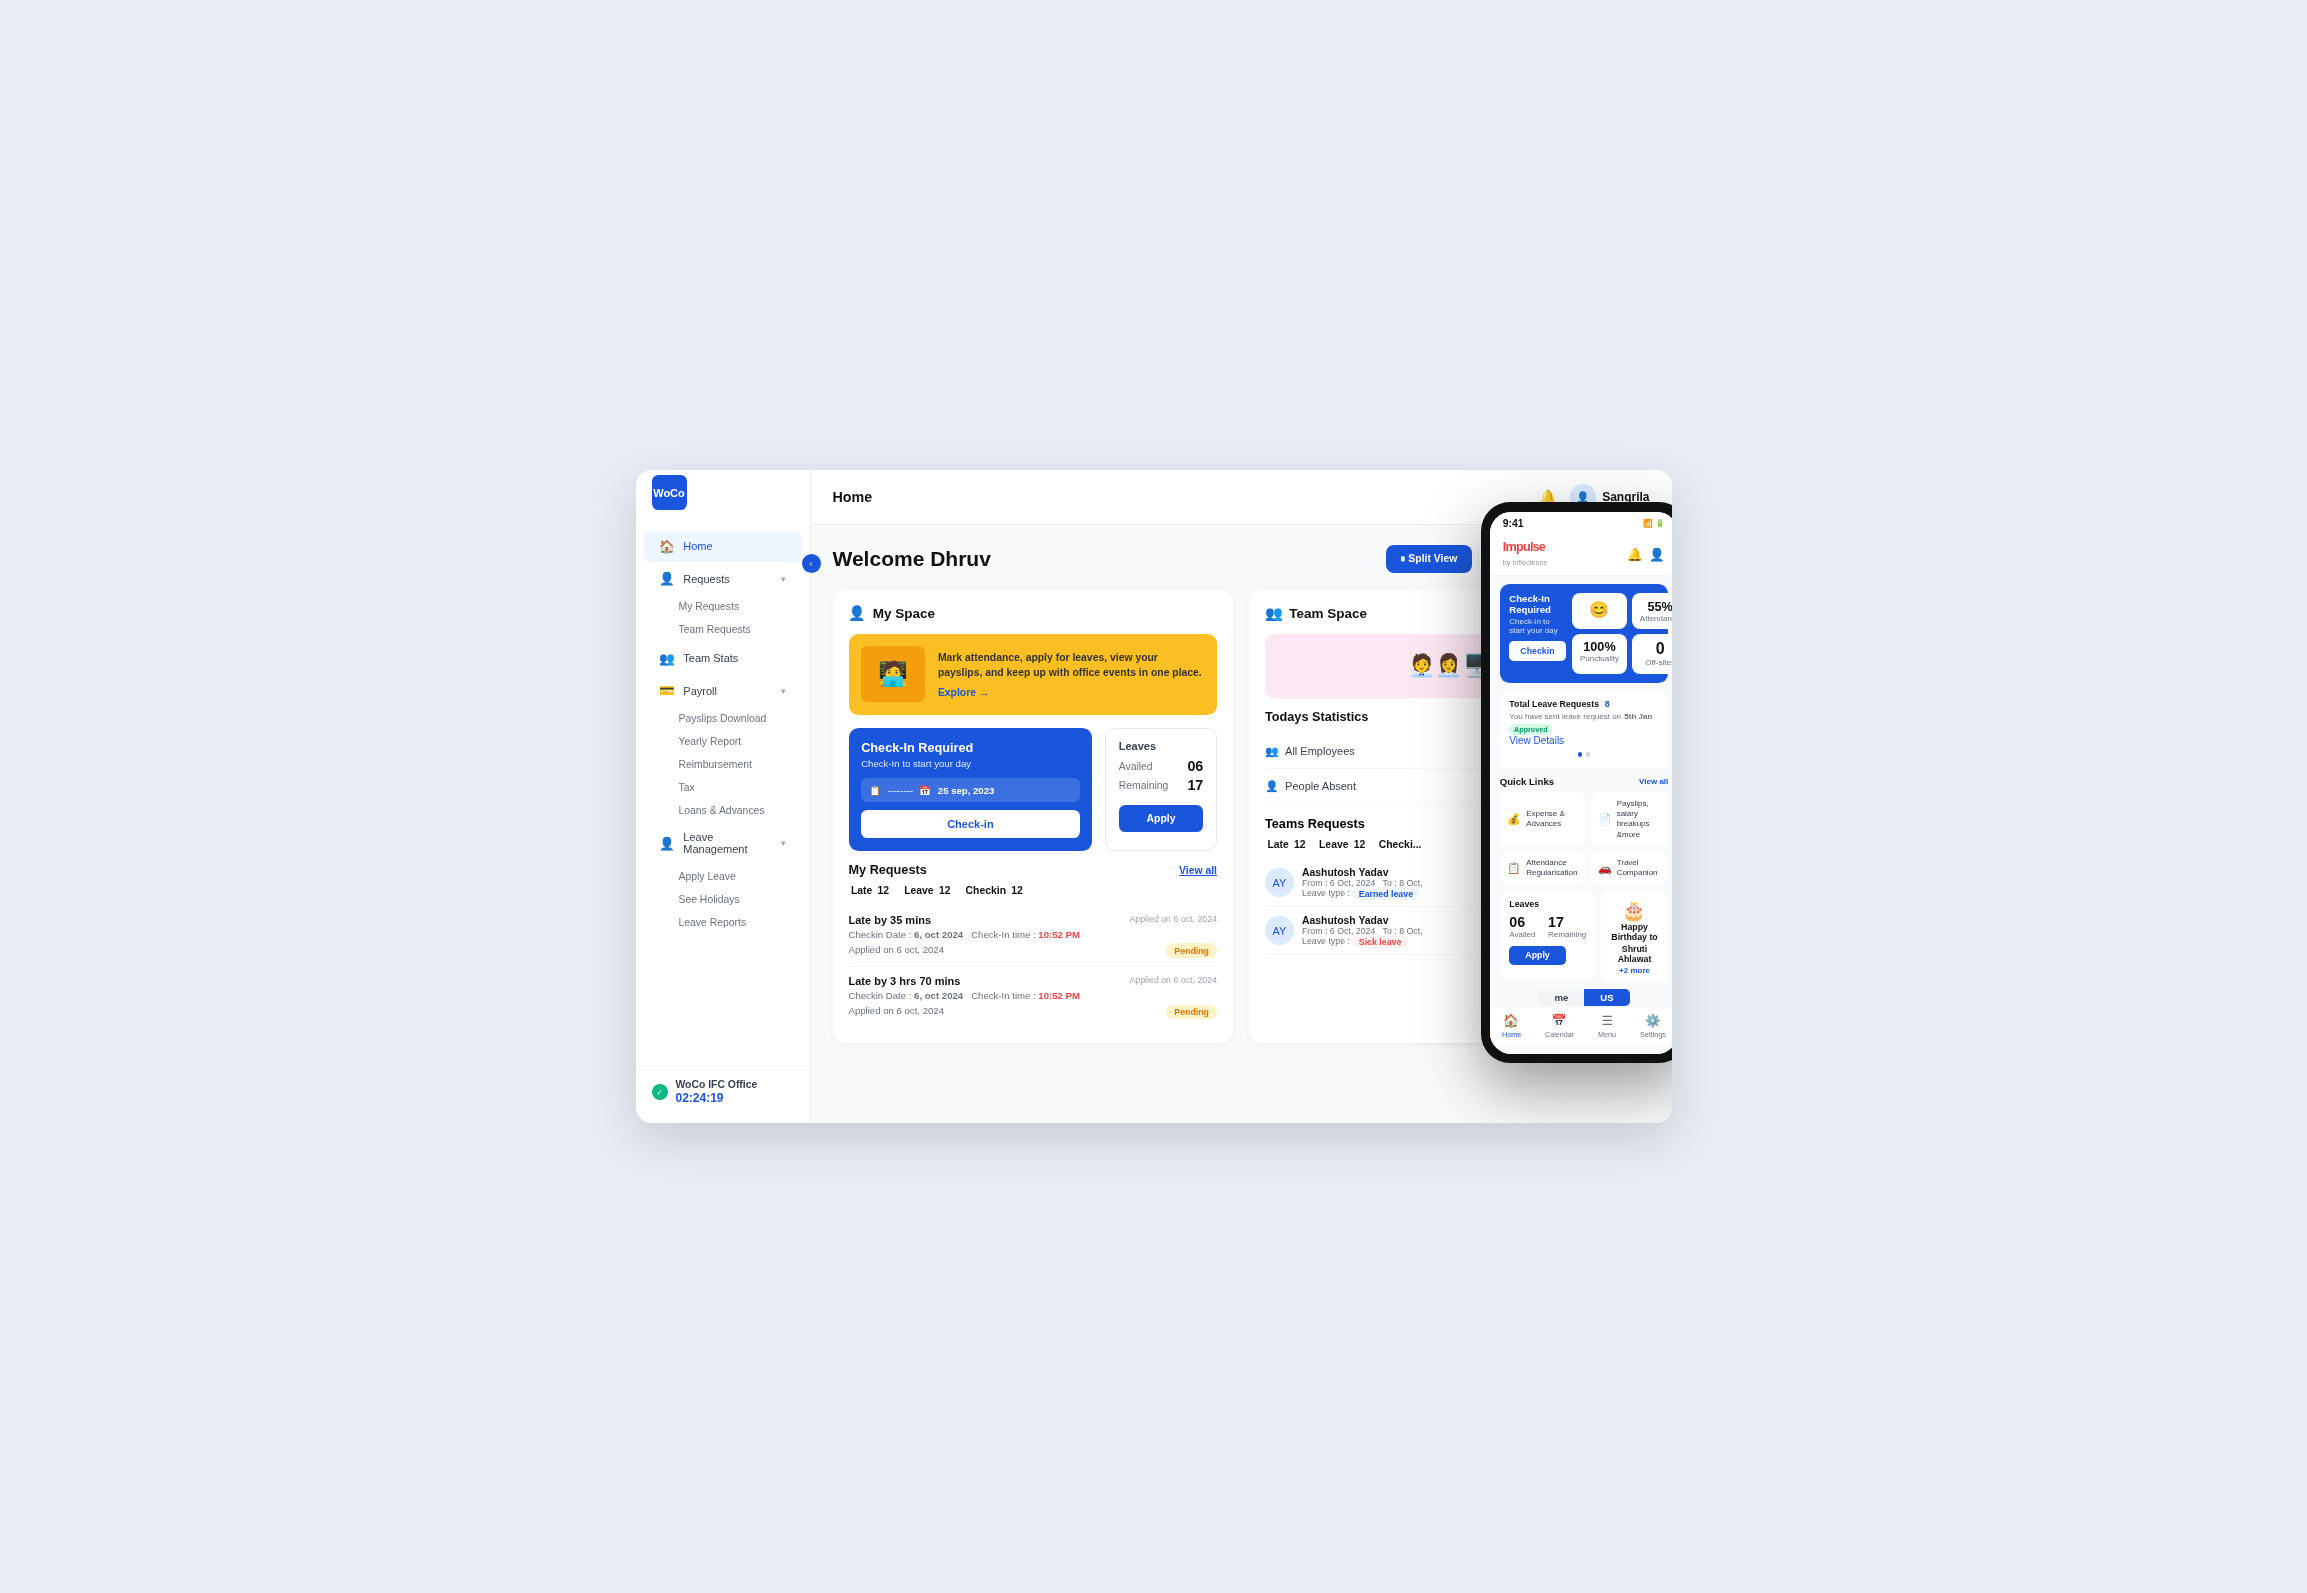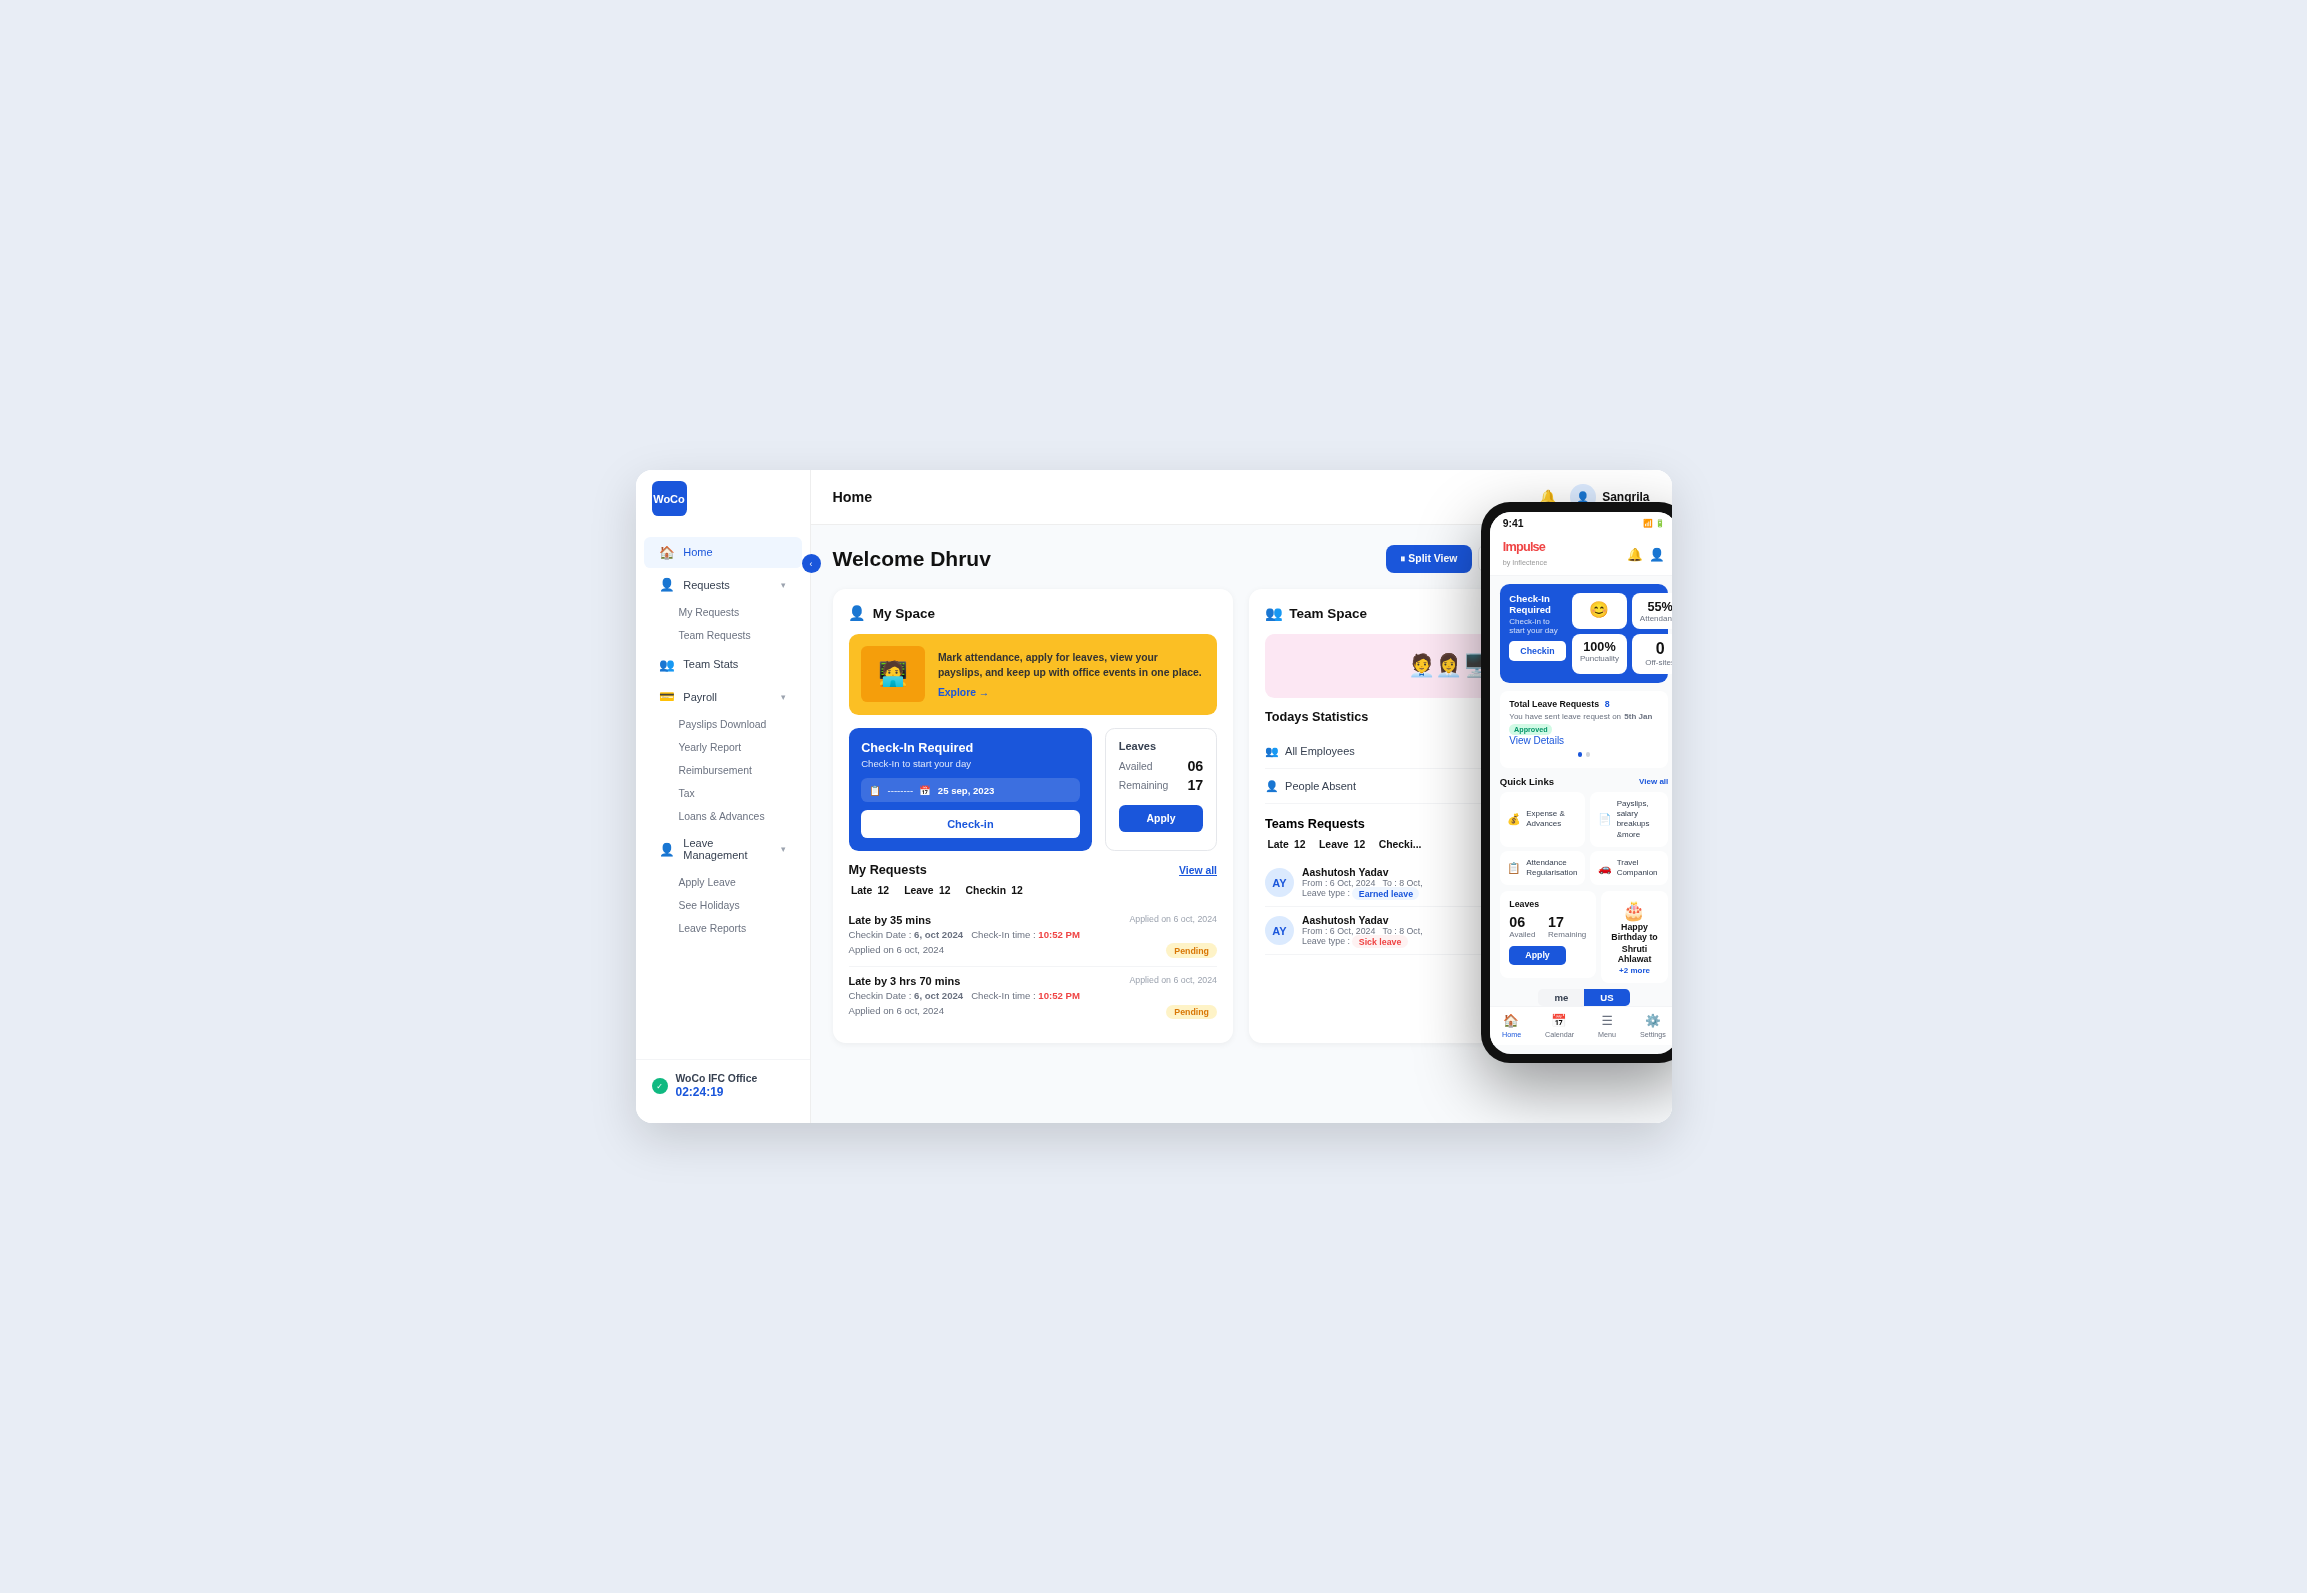--- a/index.html
+++ b/index.html
@@ -24,21 +24,21 @@
       position: relative;
     }
 
     
     .sidebar {
       width: 175px;
       background: #fff;
       border-right: 0.8px solid #eee;
       display: flex;
       flex-direction: column;
-      padding: 11px 0;
+      padding: 5px 0;
       flex-shrink: 0;
     }
     .sidebar-logo {
       display: flex;
       align-items: center;
       padding: 0 16px 19px 16px;
     }
     .logo-box {
       background: #1a56db;
       color: #fff;
@@ -338,21 +338,21 @@
       display: flex;
       align-items: center;
       gap: 8px;
       padding: 8px 0;
       border-bottom: 0.8px solid #f3f4f6;
     }
     .team-avatar {
       width: 29px; height: 29px; border-radius: 50%;
       background: #dbeafe;
       display: flex; align-items: center; justify-content: center;
-      font-size: 11px; font-weight: 700; color: #1a56db;
+      font-size: 11px; font-weight: 400; color: #1a56db;
       flex-shrink: 0;
     }
     .team-req-info .req-name { font-size: 10.4px; font-weight: 700; color: #111; }
     .team-req-info .req-detail { font-size: 8.8px; color: #6b7280; }
     .req-badge { font-size: 8.8px; font-weight: 600; padding: 1.6px 6.4px; border-radius: 8px; }
     .req-earned { background: #eff6ff; color: #1a56db; }
     .req-sick { background: #fef2f2; color: #ef4444; }
 
     
     .phone-mockup {

